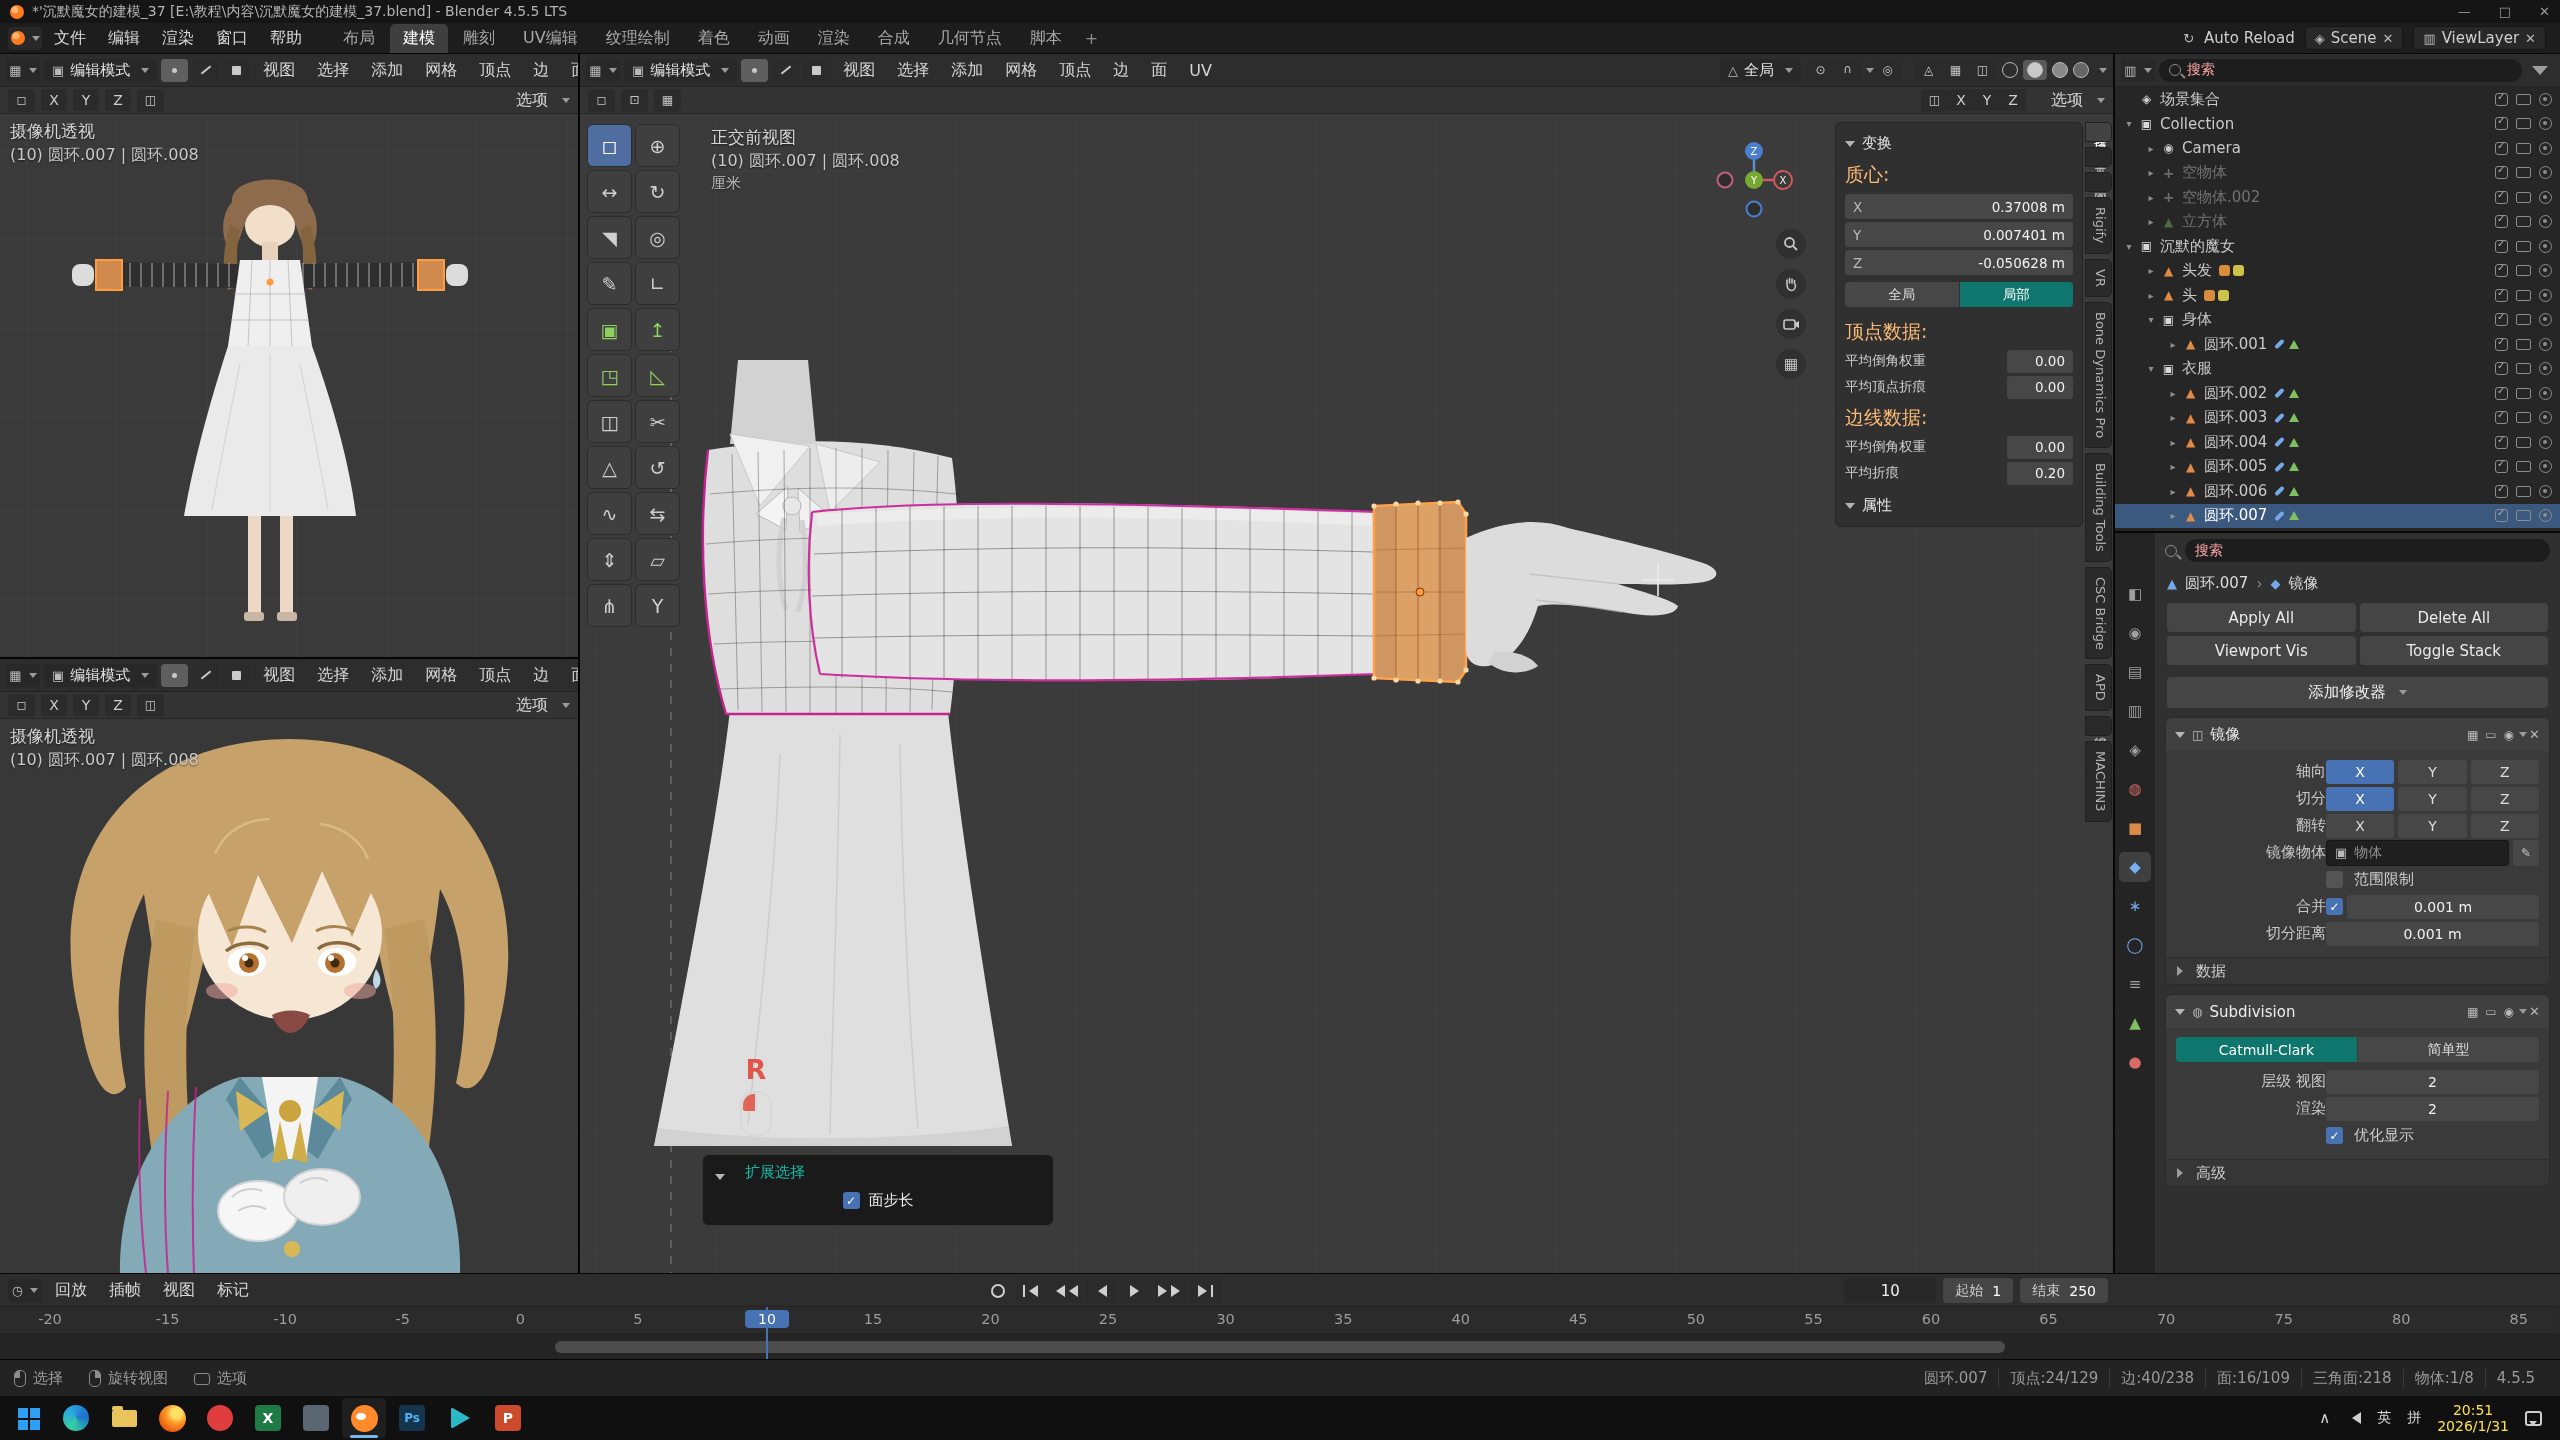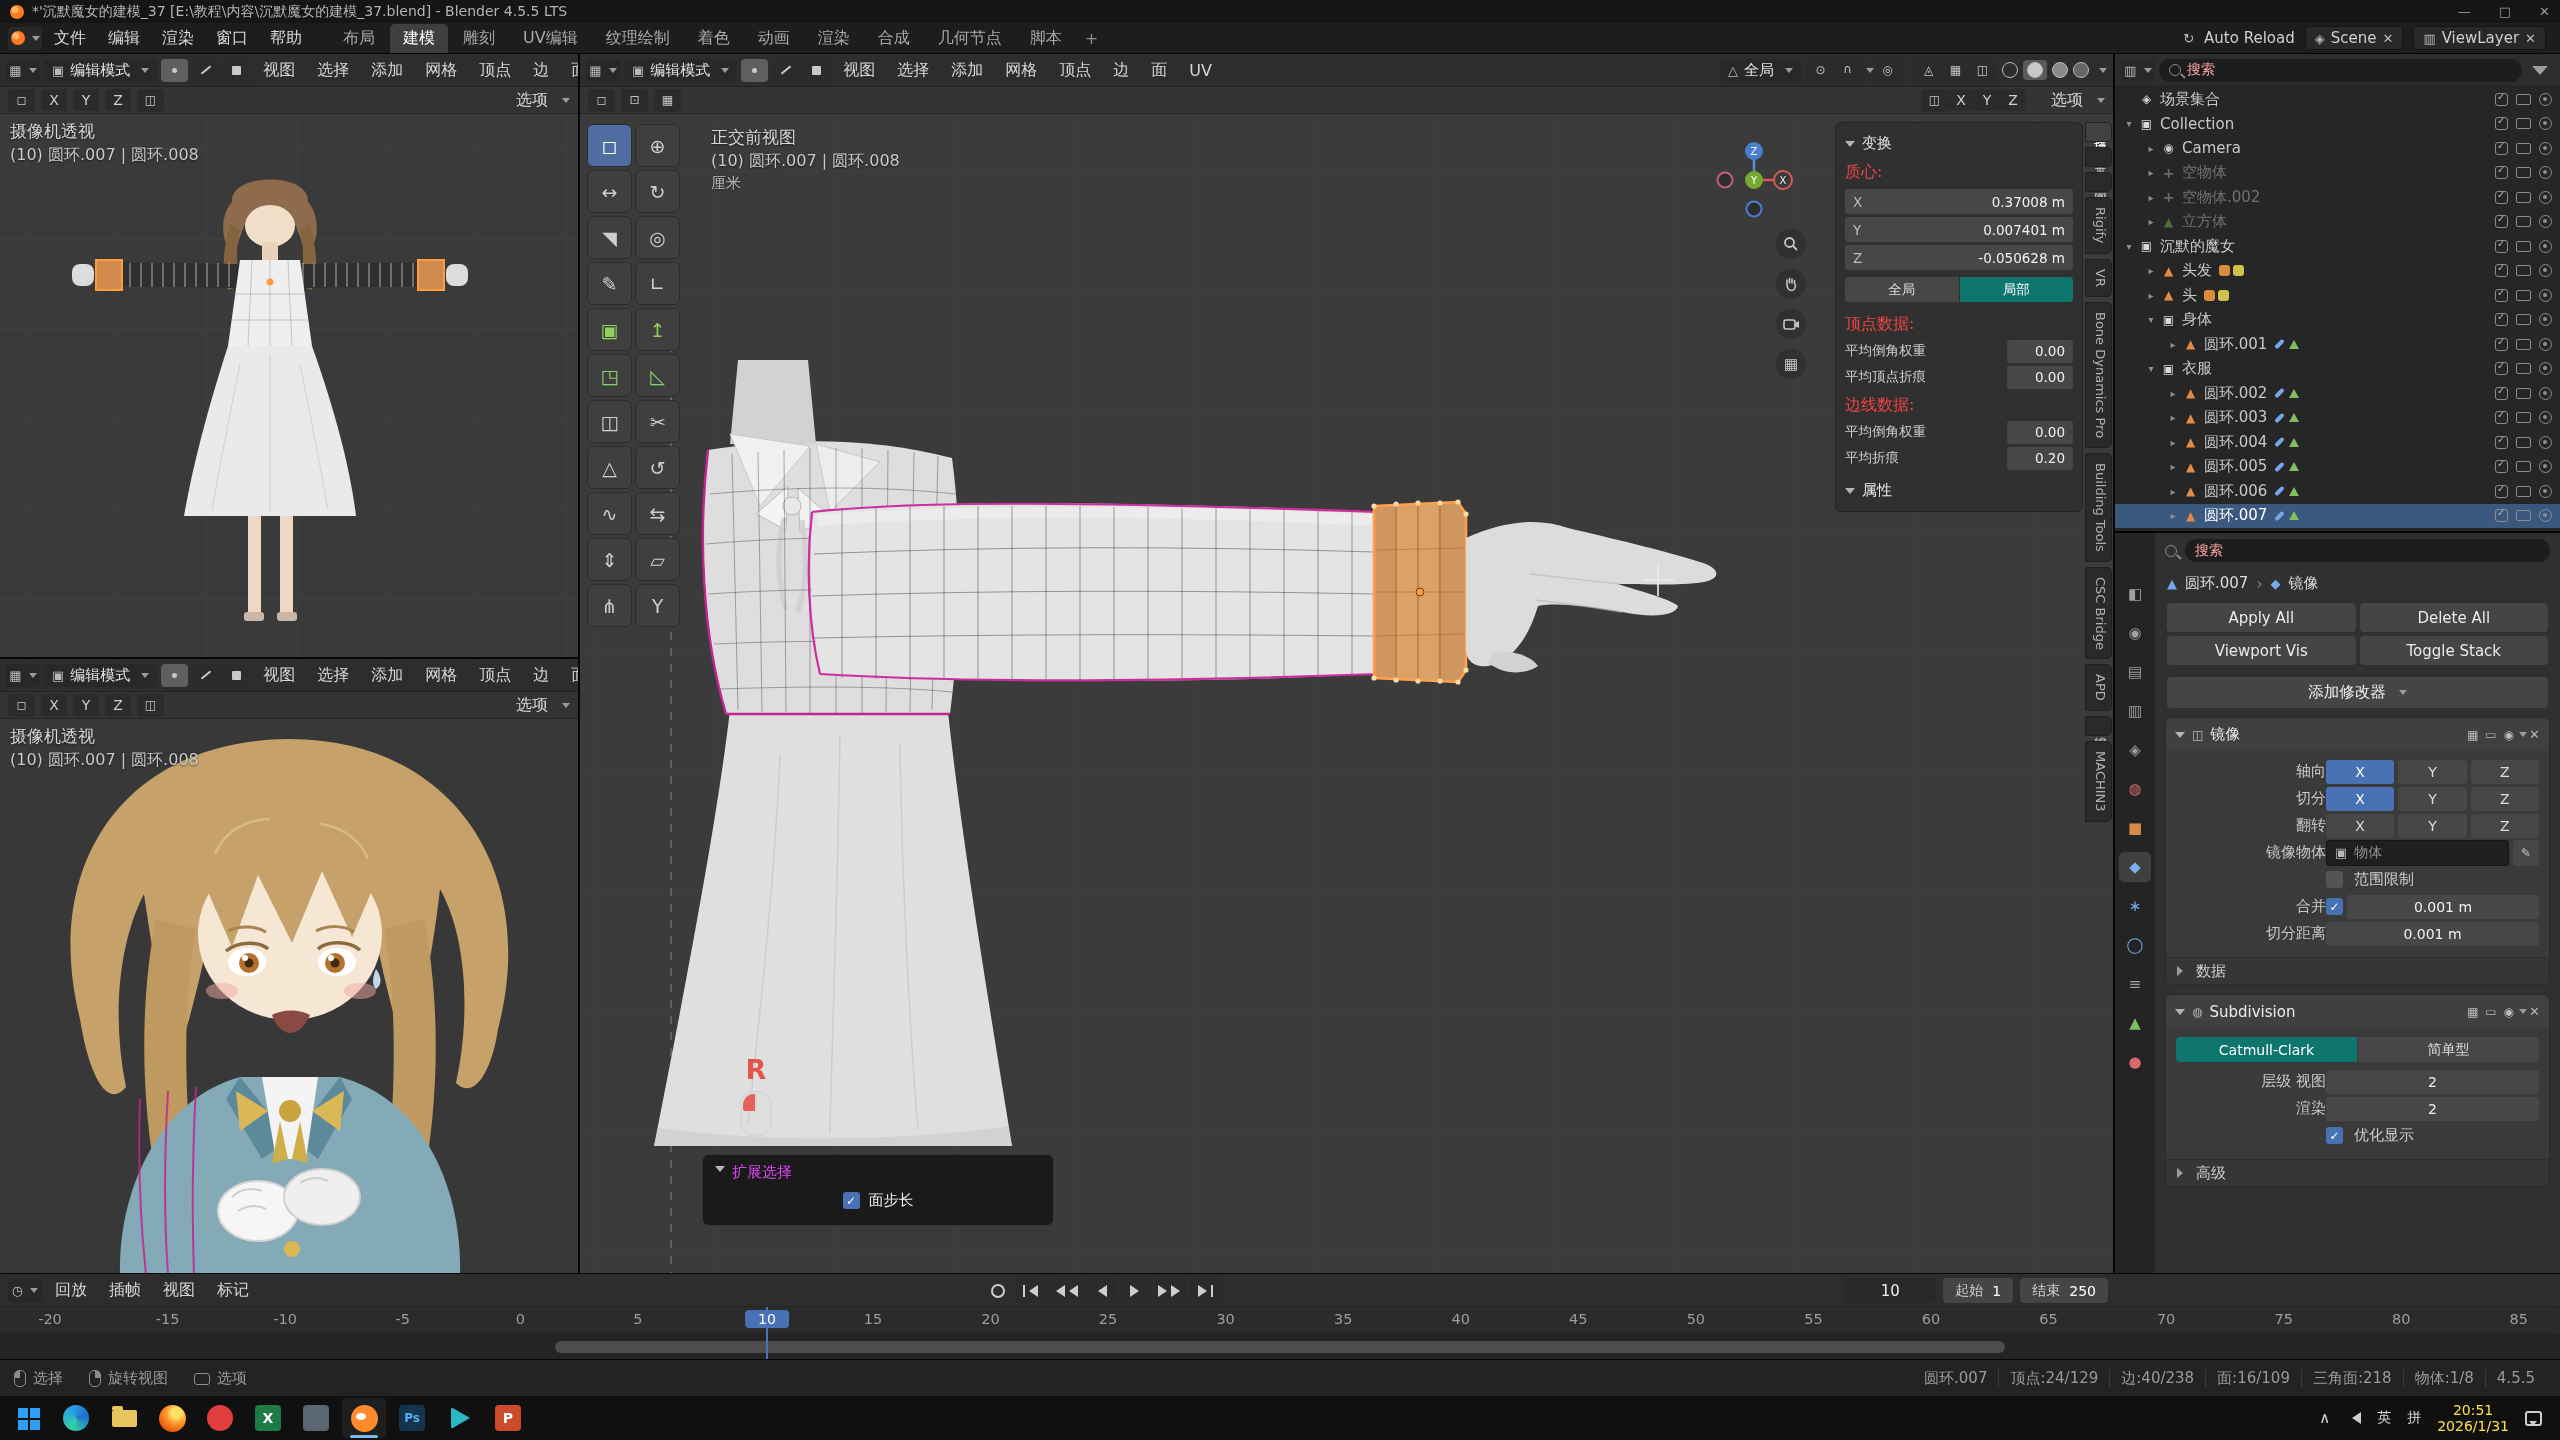--- a/index.html
+++ b/index.html
@@ -43,41 +43,41 @@
 .ovl .l3{font-size:15px;color:#bdbdbd}
 
 #tools{position:absolute;left:7px;top:70px;width:97px;display:grid;grid-template-columns:45px 45px;gap:3px}
 .tool{height:43px;background:#3f3f3f;border:1px solid #2c2c2c;border-radius:6px;display:flex;align-items:center;justify-content:center;font-size:19px;color:#cfcfcf}
 .tool.on{background:#4f6da0;color:#fff}
 .tool.grn{color:#8fd05f}
 
 #npanel{position:absolute;left:1255px;top:68px;width:248px;background:rgba(48,48,48,.97);border:1px solid #242424;border-radius:6px;padding:7px 9px;font-size:14px}
 .np-h{display:flex;align-items:center;gap:7px;color:#e6e6e6;font-size:15px;padding:4px 0}
 .npcar{width:0;height:0;border:5px solid transparent;border-top:6px solid #b5b5b5;transform:translateY(3px);flex:none}
-.np-lab{color:#ef4444;padding:5px 0 3px;font-size:16px}
+.np-lab{color:#fdba74;padding:5px 0 3px;font-size:19px}
 .nfld{display:flex;align-items:center;background:#474747;border-radius:3px;height:25px;padding:0 8px;margin:3px 0}
 .nfld .ax{color:#bdbdbd;font-size:13.5px}
 .nfld .vv{margin-left:auto;color:#f2f2f2;font-size:13.5px}
 .seg{display:flex;margin:7px 0;border-radius:4px;overflow:hidden;gap:1px}
 .sgb{flex:1;height:25px;display:flex;align-items:center;justify-content:center;background:#474747;color:#ddd;font-size:13.5px}
 .sgb.on{background:#0f766e;color:#fff}
 .np-row{display:flex;align-items:center;height:26px}
 .np-row .lab{color:#cfcfcf;font-size:13.5px}
 .np-row .vfld{margin-left:auto;width:66px;height:23px;background:#474747;border-radius:3px;display:flex;align-items:center;justify-content:flex-end;padding:0 8px;color:#f0f0f0;font-size:13.5px}
 
 #ntabs{position:absolute;left:1505px;top:68px;width:27px;display:flex;flex-direction:column;gap:5px}
 .ntab{writing-mode:vertical-rl;font-size:13px;color:#b3b3b3;padding:9px 4px;border-radius:0 5px 5px 0;background:#2a2a2a;border:1px solid #202020;line-height:1;white-space:nowrap}
 .ntab.on{background:#424242;color:#fff}
 
 #gizmo{position:absolute;left:1132px;top:84px}
 #vnav{position:absolute;left:1196px;top:175px;display:flex;flex-direction:column;gap:10px}
 .vnic{width:30px;height:30px;border-radius:50%;background:rgba(40,40,40,.55);display:flex;align-items:center;justify-content:center;color:#c6c6c6;font-size:15px}
 
 #redo{position:absolute;left:122px;top:1100px;width:352px;height:72px;background:rgba(24,24,24,.95);border:1px solid #363636;border-radius:7px;padding:8px 12px;font-size:15px}
-#redo .hd{display:flex;align-items:flex-start;gap:7px;color:#d946ef}
+#redo .hd{display:flex;align-items:flex-end;gap:20px;color:#14b8a6}
 #redo .bd{display:flex;justify-content:center;align-items:center;margin-top:9px;gap:9px;color:#ececec}
 .cb{width:17px;height:17px;border-radius:3px;background:#4772b3;display:flex;align-items:center;justify-content:center;color:#fff;font-size:12px;flex:none}
 .cb.off{background:#545454;color:transparent}
 #scast{position:absolute;left:146px;top:1000px;width:60px;text-align:center}
 #scast .key{color:#e25549;font-size:27px;font-weight:bold}
 .mouse{width:32px;height:45px;border:2.5px solid #d8d8d8;border-radius:14px;margin:6px auto 0;position:relative}
 .mouse::before{content:"";position:absolute;left:50%;top:0;width:2px;height:20px;background:#d8d8d8;transform:translateX(-50%)}
 .mouse::after{content:"";position:absolute;left:1px;top:1px;width:12px;height:17px;background:#e25549;border-radius:11px 0 0 2px;opacity:.9}
 
 #outliner{background:#262626}

